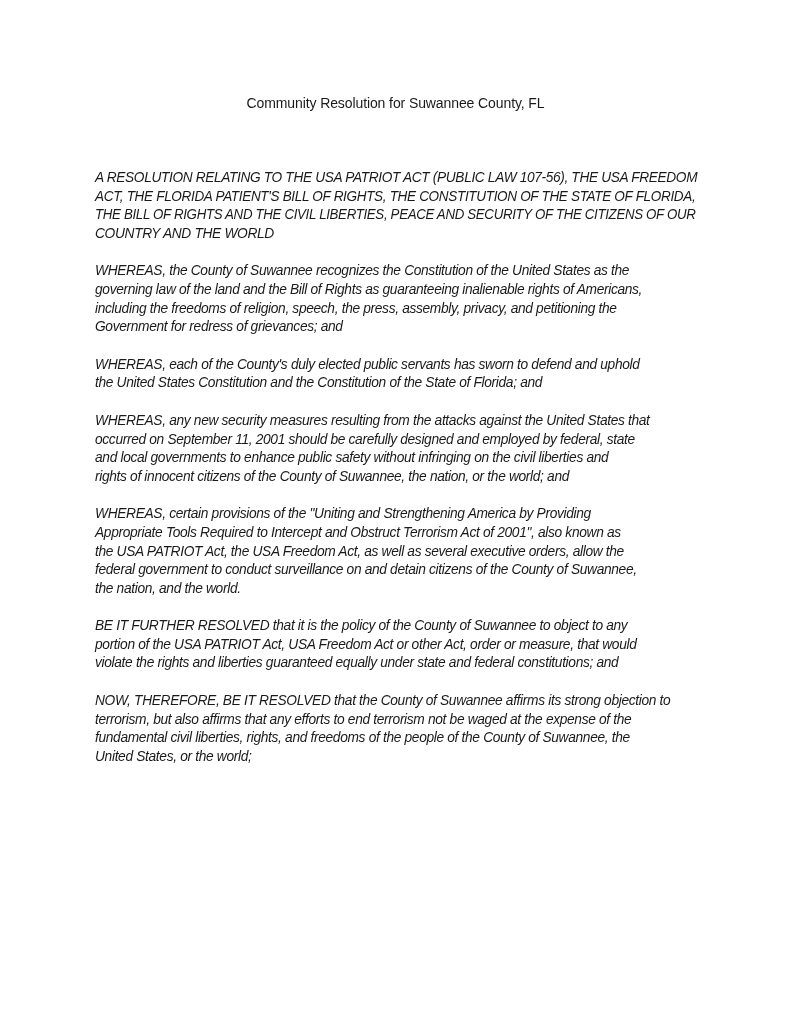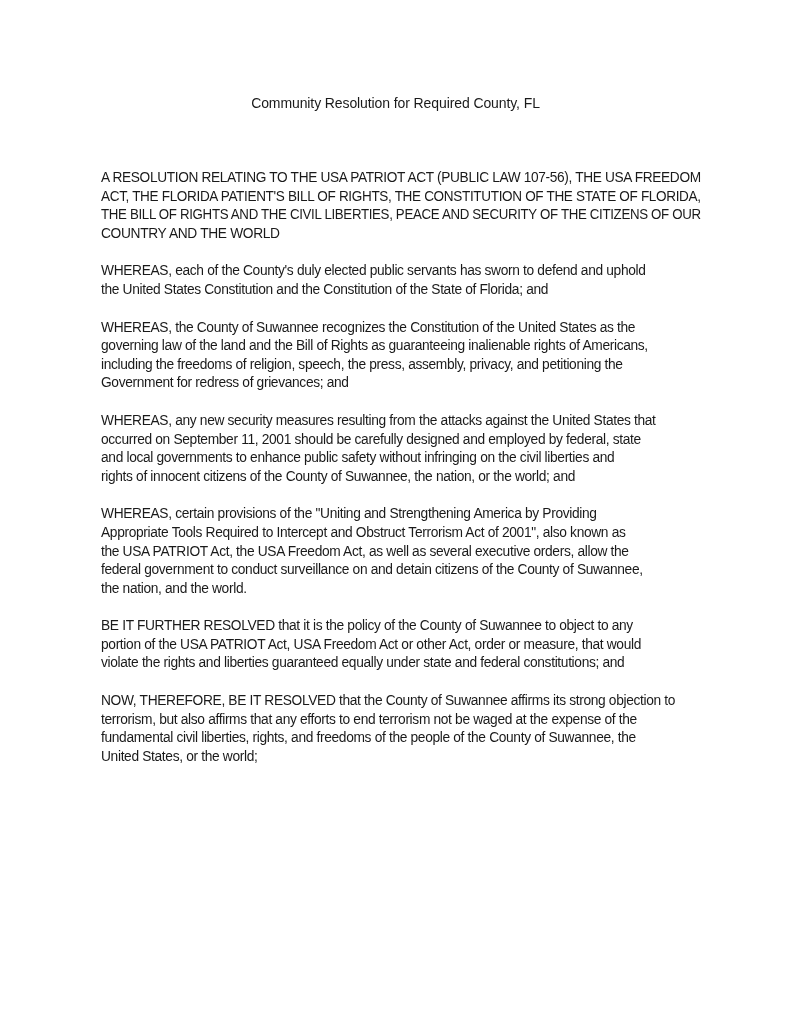--- a/index.html
+++ b/index.html
@@ -34,57 +34,58 @@
       letter-spacing: -0.1px;
       white-space: nowrap;
     }
     .body {
       position: absolute;
       left: 95px;
       top: 168px;
       width: 610px;
     }
     .para {
-      margin: 0 0 19px 6px;
+      margin: 0 0 19px 0;
+      font-style: italic;
     }
     .line {
       display: block;
       font-size: 14px;
       line-height: 18.6px;
       white-space: nowrap;
       letter-spacing: -0.35px;
       transform-origin: left center;
     }
   </style>
 </head>
 <body>
 
 <div class="page">
-  <div class="title">Community Resolution for Required County, FL</div>
+  <div class="title">Community Resolution for Suwannee County, FL</div>
 
   <div class="body">
 
     <div class="para">
       <span class="line" style="transform: scaleX(0.9772);">A RESOLUTION RELATING TO THE USA PATRIOT ACT (PUBLIC LAW 107-56), THE USA FREEDOM</span>
       <span class="line" style="transform: scaleX(0.9677);">ACT, THE FLORIDA PATIENT'S BILL OF RIGHTS, THE CONSTITUTION OF THE STATE OF FLORIDA,</span>
       <span class="line" style="transform: scaleX(0.9494);">THE BILL OF RIGHTS AND THE CIVIL LIBERTIES, PEACE AND SECURITY OF THE CITIZENS OF OUR</span>
       <span class="line" style="transform: scaleX(0.9836);">COUNTRY AND THE WORLD</span>
     </div>
 
 
     <div class="para">
-      <span class="line" style="transform: scaleX(0.9836);">WHEREAS, each of the County's duly elected public servants has sworn to defend and uphold</span>
-      <span class="line" style="transform: scaleX(0.9836);">the United States Constitution and the Constitution of the State of Florida; and</span>
-    </div>
-
-    <div class="para">
       <span class="line" style="transform: scaleX(0.9836);">WHEREAS, the County of Suwannee recognizes the Constitution of the United States as the</span>
       <span class="line" style="transform: scaleX(0.9836);">governing law of the land and the Bill of Rights as guaranteeing inalienable rights of Americans,</span>
       <span class="line" style="transform: scaleX(0.9836);">including the freedoms of religion, speech, the press, assembly, privacy, and petitioning the</span>
       <span class="line" style="transform: scaleX(0.9836);">Government for redress of grievances; and</span>
+    </div>
+
+    <div class="para">
+      <span class="line" style="transform: scaleX(0.9836);">WHEREAS, each of the County's duly elected public servants has sworn to defend and uphold</span>
+      <span class="line" style="transform: scaleX(0.9836);">the United States Constitution and the Constitution of the State of Florida; and</span>
     </div>
 
 
     <div class="para">
       <span class="line" style="transform: scaleX(0.9836);">WHEREAS, any new security measures resulting from the attacks against the United States that</span>
       <span class="line" style="transform: scaleX(0.9836);">occurred on September 11, 2001 should be carefully designed and employed by federal, state</span>
       <span class="line" style="transform: scaleX(0.9836);">and local governments to enhance public safety without infringing on the civil liberties and</span>
       <span class="line" style="transform: scaleX(0.9836);">rights of innocent citizens of the County of Suwannee, the nation, or the world; and</span>
     </div>
 

